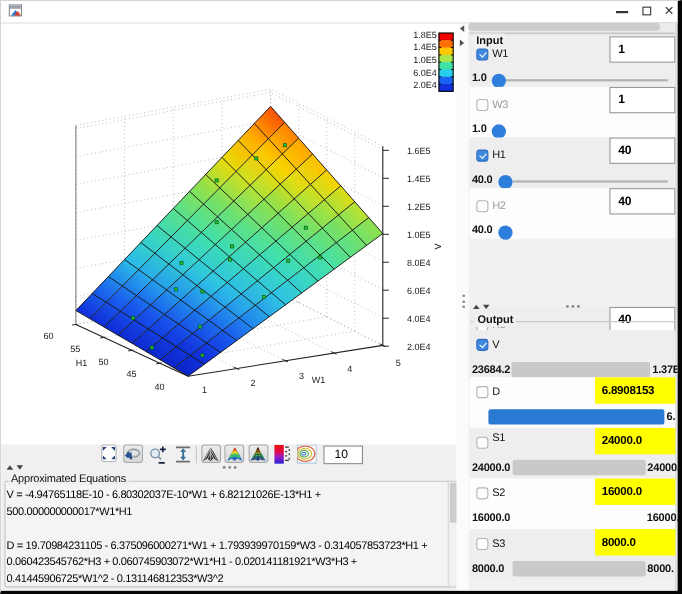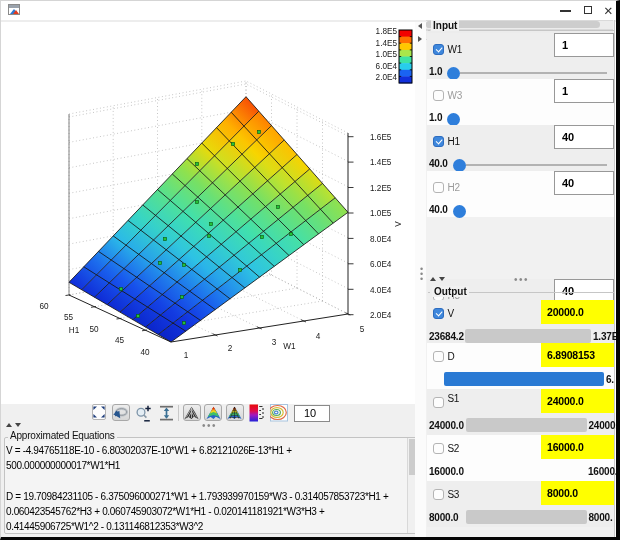--- a/index.html
+++ b/index.html
@@ -420,21 +420,21 @@
     </div>
 
   <div id="vsplit" class="abs"></div>
   <div class="abs arr-l" style="left:417px; top:22px;"></div>
   <div class="abs arr-r" style="left:417px; top:35px;"></div>
   <div id="vdots" class="abs">•<br>•<br>•</div>
 
   <div id="rpanel" class="abs">
     <div class="gb-line" style="left:1.8px; top:10px; width:2px;"></div>
     <div class="gb-line" style="left:33px; top:10px; width:155px;"></div>
-    <div class="gb-label" style="left:5px; top:0;">Input</div>
+    <div class="gb-label" style="left:5px; top:12px;">Input</div>
     <div class="blk g" style="top:12.5px; height:46px;">
     <div class="cb on" style="top:11px;"></div>
     <div class="cblbl" style="top:11px; color:#111;">W1</div>
     <div class="val">1</div>
     <div class="snum" style="left:2px; top:33px;">1.0</div>
     <div class="track" style="left:33px; top:39.5px; width:147px; background:#b2b2b2;"></div>
     <div class="knob" style="left:20px; top:34px;"></div>
     </div>
     <div class="blk w" style="top:58.5px; height:46px;">
     <div class="cb off" style="top:11px;"></div>
@@ -471,21 +471,20 @@
       </div>
     <div class="spl-up" style="position:absolute; left:4px; top:257px;"></div>
     <div class="spl-dn" style="position:absolute; left:13px; top:257px;"></div>
     <div class="dots" style="position:absolute; left:88px; top:254px;">•••</div>
     <div class="gb-line" style="left:1.8px; top:272px; width:2px;"></div>
     <div class="gb-line" style="left:41px; top:272px; width:147px;"></div>
     <div class="gb-label" style="left:6px; top:266px;">Output</div>
     <div class="blk g" style="top:279.5px; height:46px;">
     <div class="cb on" style="top:8px;"></div>
     <div class="cblbl" style="top:8px; color:#111;">V</div>
-    <div class="yval">20000.0</div>
     <div class="snum" style="left:2px; top:31px;">23684.2</div>
     <div class="pbar" style="left:38px; top:29px; width:126px; background:#c9c9c9;"></div>
     <div class="snum" style="left:166px; top:31px;">1.37E</div>
     </div>
     <div class="blk w" style="top:323px; height:46px;">
     <div class="cb off" style="top:8px;"></div>
     <div class="cblbl" style="top:8px; color:#111;">D</div>
     <div class="yval">6.8908153</div>
     <div class="snum" style="left:2px; top:31px;margin-left:48px;">0.7</div>
     <div class="pbar" style="left:17px; top:29px; width:160px; background:#2a7ad4;"></div>

